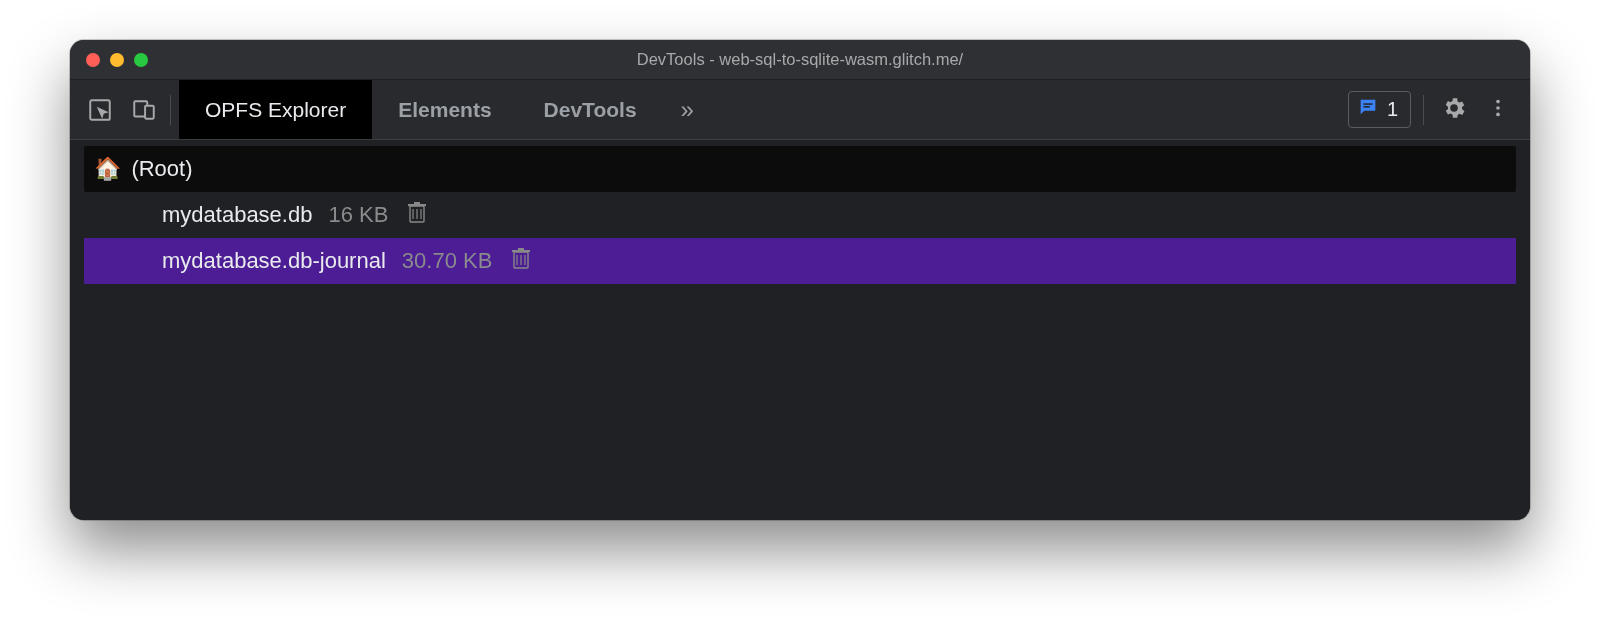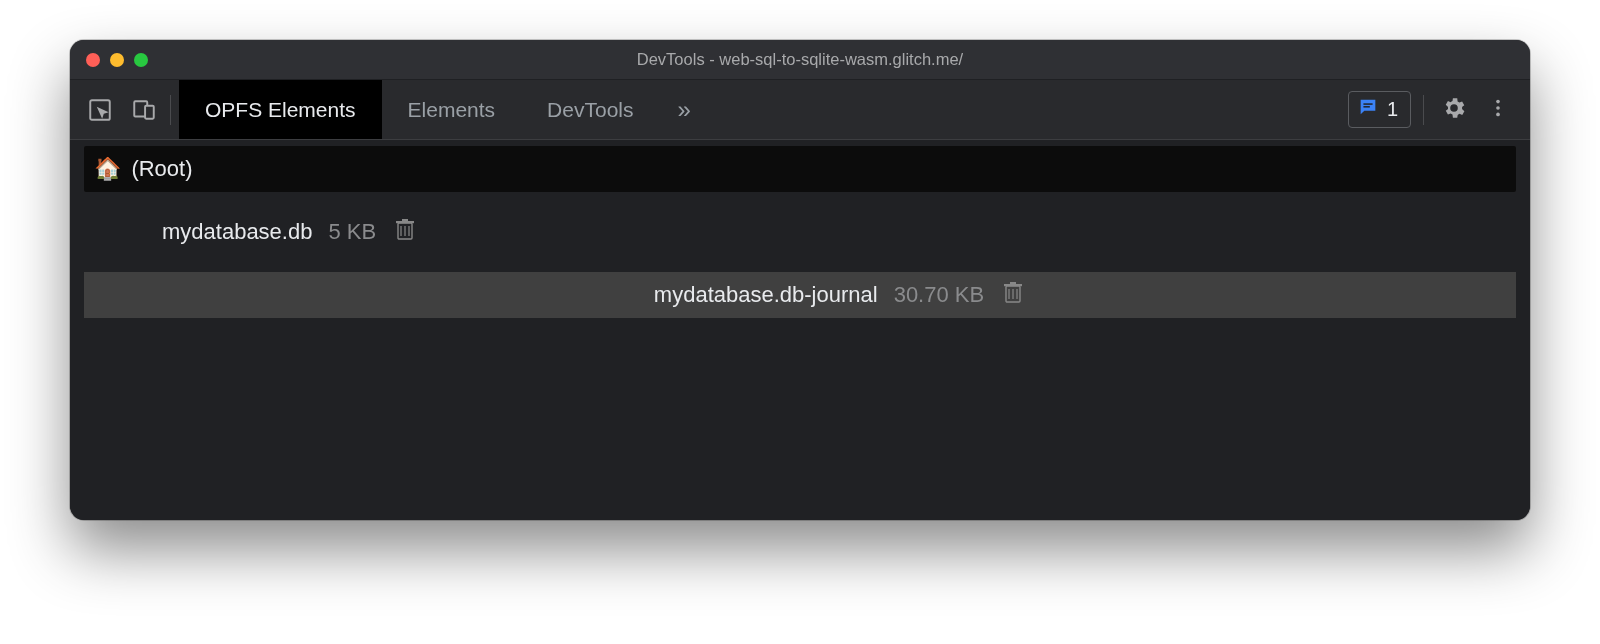--- a/index.html
+++ b/index.html
@@ -75,21 +75,21 @@
     display: flex;
     align-items: stretch;
     height: 100%;
   }
   .tab {
     display: flex;
     align-items: center;
     padding: 0 26px;
     font-size: 21px;
     color: #9aa0a6;
-    font-weight: 400;
+    font-weight: 700;
     cursor: pointer;
   }
   .tab.active {
     color: #e8eaed;
     background: #000000;
     font-weight: 500;
   }
   .overflow-tab {
     display:flex;
     align-items:center;
@@ -130,22 +130,22 @@
   .tree-row {
     display: flex;
     align-items: center;
     height: 46px;
     font-size: 22px;
     color: #e8eaed;
     gap: 10px;
     padding-left: 6px;
   }
   .tree-row.root { background: #0c0c0c; border-radius: 2px; }
-  .tree-row.file.alt { background: #404040; justify-content: center; }
-  .tree-row.file { padding-left: 78px; margin-top: 17px; }
+  .tree-row.file.alt { background: #4c1d95; }
+  .tree-row.file { padding-left: 78px; }
   .file-name { color: #e8eaed; }
   .file-size { color: #8a8b8d; margin-left: 6px; }
   .home-icon { font-size: 22px; margin-left: 4px; }
   .trash {
     width: 22px; height: 26px;
     display:inline-flex;
     align-items:center;
     justify-content:center;
     margin-left: 8px;
     cursor:pointer;
@@ -176,21 +176,21 @@
     <div class="tool-icon">
       <svg width="26" height="26" viewBox="0 0 24 24" fill="none" stroke="currentColor" stroke-width="1.8">
         <rect x="3" y="4" width="12" height="14" rx="1"></rect>
         <rect x="13" y="8" width="8" height="12" rx="1" fill="#292a2d"></rect>
       </svg>
     </div>
     <div class="vsep"></div>
 
     <div class="tabs">
       <div class="tab active">
-        <span>OPFS Elements</span>
+        <span>OPFS Explorer</span>
       </div>
       <div class="tab">
         <span>Elements</span>
       </div>
       <div class="tab">
         <span>DevTools</span>
       </div>
       <div class="overflow-tab">
         <span>»</span>
       </div>
@@ -230,21 +230,21 @@
 
   <div class="panel">
 
     <div class="tree-row root">
       <span class="home-icon">🏠</span>
       <span>(Root)</span>
     </div>
 
     <div class="tree-row file">
       <span class="file-name">mydatabase.db</span>
-      <span class="file-size">5 KB</span>
+      <span class="file-size">16 KB</span>
       <span class="trash">
         <span>
           <svg width="18" height="22" viewBox="0 0 18 22">
             <rect x="2" y="5" width="14" height="16" rx="1" fill="none" stroke="#888" stroke-width="1.4"></rect>
             <line x1="5" y1="8" x2="5" y2="18" stroke="#888" stroke-width="1.2"></line>
             <line x1="9" y1="8" x2="9" y2="18" stroke="#888" stroke-width="1.2"></line>
             <line x1="13" y1="8" x2="13" y2="18" stroke="#888" stroke-width="1.2"></line>
             <rect x="0" y="3" width="18" height="2.2" fill="#888"></rect>
             <rect x="6" y="1" width="6" height="2" fill="#888"></rect>
           </svg>

